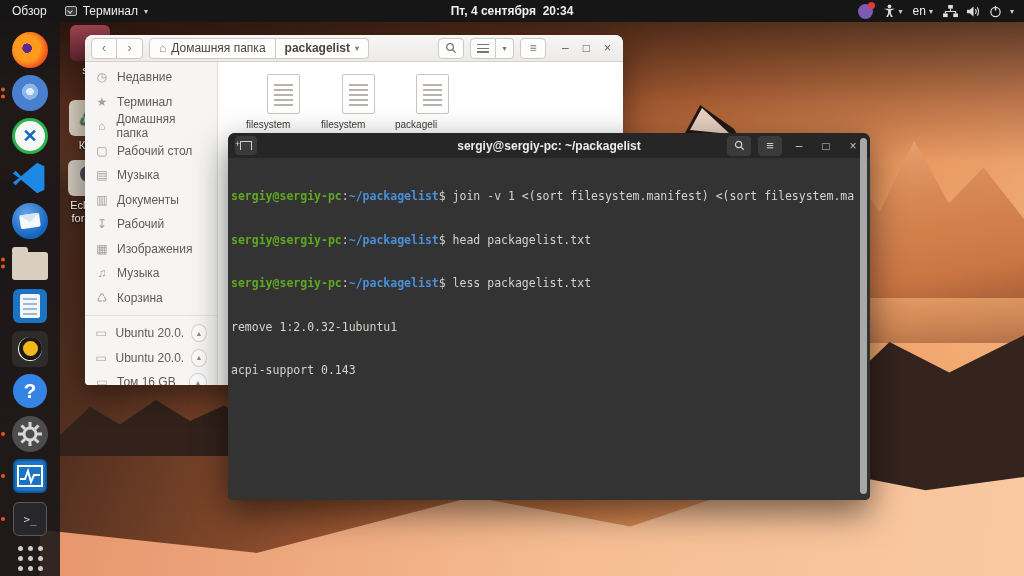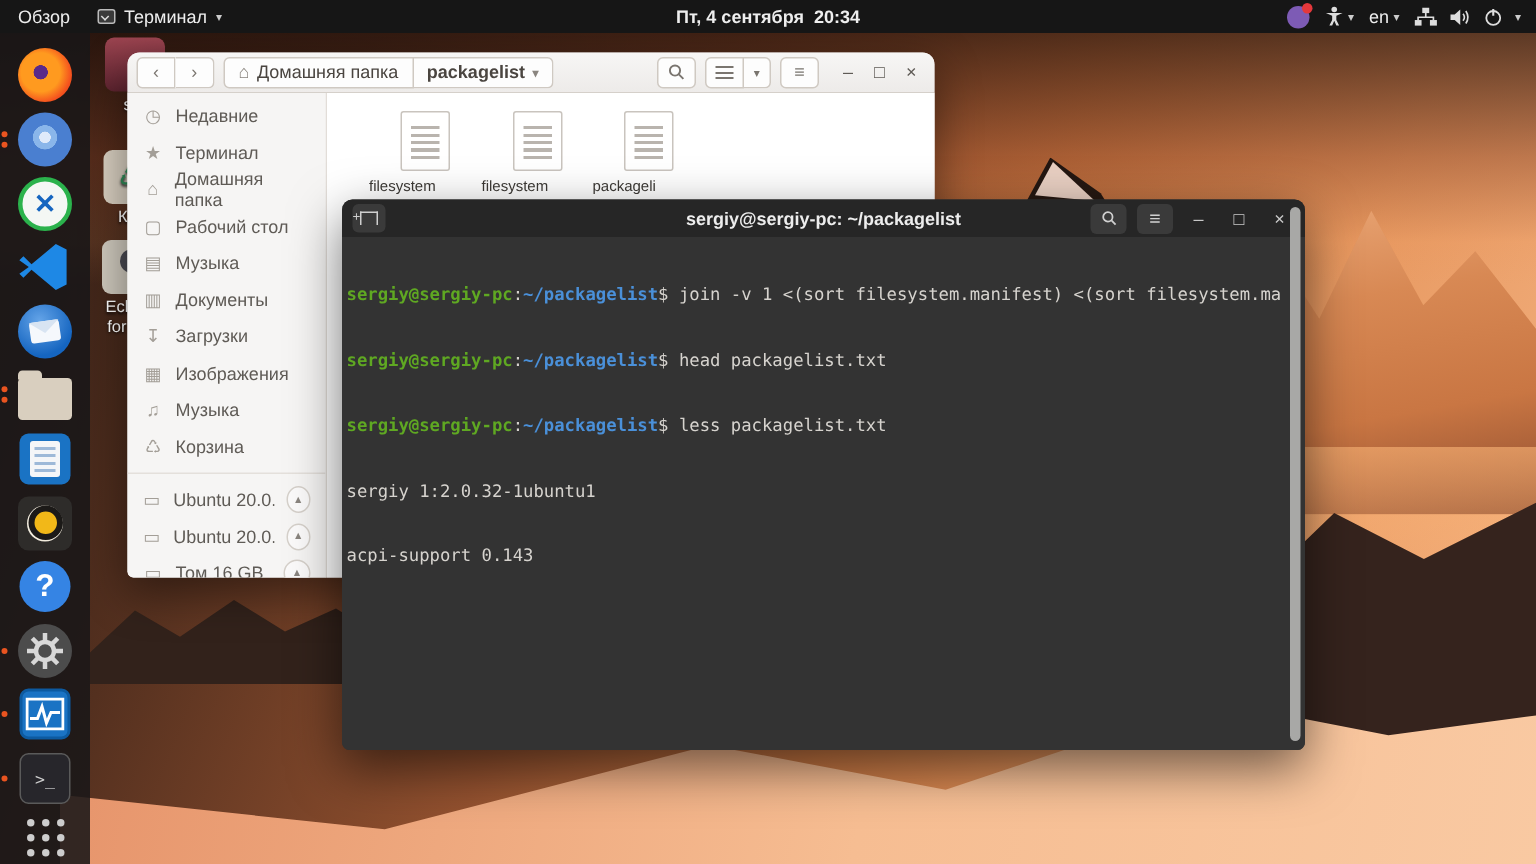--- a/index.html
+++ b/index.html
@@ -248,21 +248,21 @@
       <div class="srow">
           <span class="sic">▤</span>
           <span>Музыка</span>
         </div>
       <div class="srow">
           <span class="sic">▥</span>
           <span>Документы</span>
         </div>
       <div class="srow">
           <span class="sic">↧</span>
-          <span>Загрузки</span>
+          <span>Рабочий</span>
         </div>
       <div class="srow">
           <span class="sic">▦</span>
           <span>Изображения</span>
         </div>
       <div class="srow">
           <span class="sic">♫</span>
           <span>Музыка</span>
         </div>
       <div class="srow">
@@ -321,21 +321,21 @@
         <div class="tbtn">≡</div>
         <span class="twc">–</span>
         <span class="twc">□</span>
         <span class="twc">×</span>
       </div>
     </div>
     <div class="tbody">
       <div class="tline"><span class="tp-user">sergiy@sergiy-pc</span><span>:</span><span class="tp-path">~/packagelist</span><span>$</span><span> join -v 1 &lt;(sort filesystem.manifest) &lt;(sort filesystem.ma</span></div>
       <div class="tline"><span class="tp-user">sergiy@sergiy-pc</span><span>:</span><span class="tp-path">~/packagelist</span><span>$</span><span> head packagelist.txt</span></div>
       <div class="tline"><span class="tp-user">sergiy@sergiy-pc</span><span>:</span><span class="tp-path">~/packagelist</span><span>$</span><span> less packagelist.txt</span></div>
-      <div class="tline">sergiy 1:2.0.32-1ubuntu1</div>
+      <div class="tline">remove 1:2.0.32-1ubuntu1</div>
       <div class="tline">acpi-support 0.143</div>
       
       
       
       
       
       
       
     </div>
     <div class="tscroll"></div>

